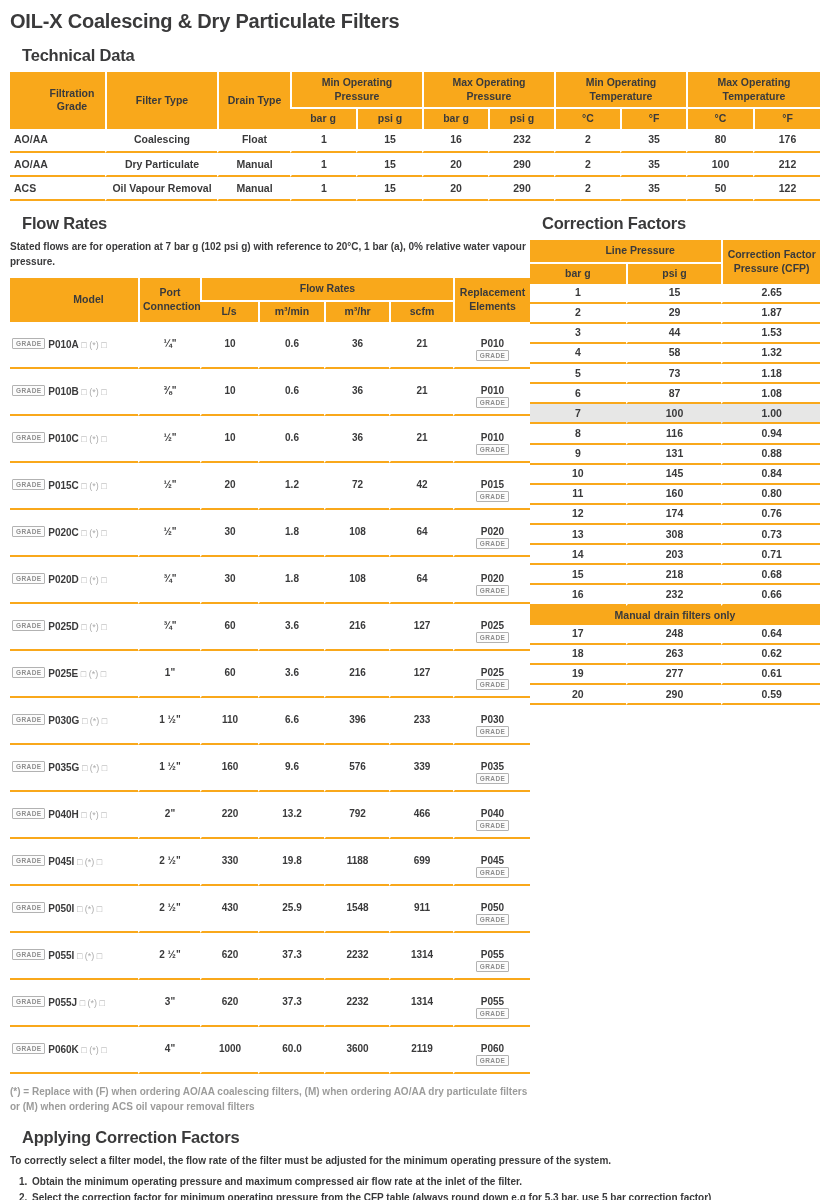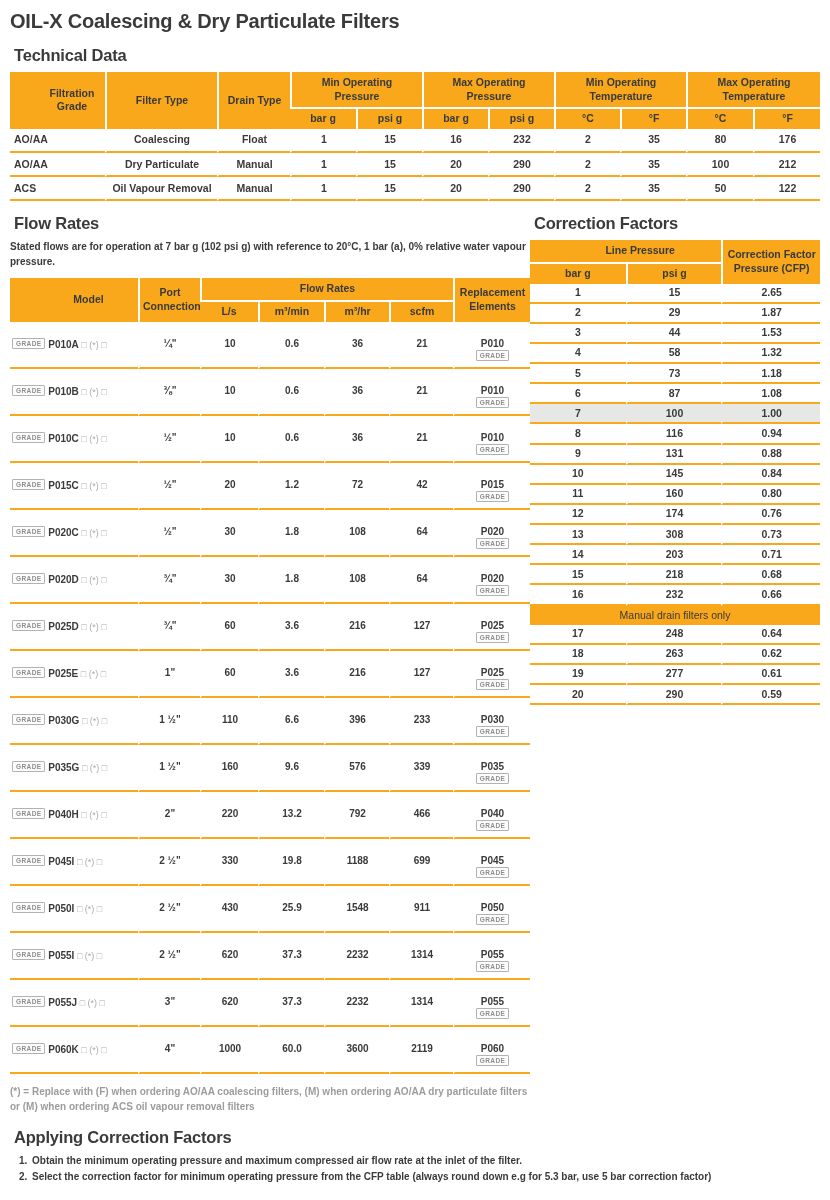--- a/index.html
+++ b/index.html
@@ -12,21 +12,21 @@
   }
   *{box-sizing:border-box;}
   html,body{margin:0;padding:0;}
   body{
     width:830px;height:1200px;overflow:hidden;background:#fff;
     font-family:"Liberation Sans","DejaVu Sans",sans-serif;
     color:var(--dark);
   }
   .page{padding:4px 10px 0 10px;}
   h1{font-size:20px;font-weight:bold;margin:6px 0 2px 0;letter-spacing:-0.2px;}
-  h2{font-size:16.5px;font-weight:bold;margin:13px 0 7px 4px;letter-spacing:-0.2px;}
+  h2{font-size:16.5px;font-weight:bold;margin:13px 0 7px 12px;letter-spacing:-0.2px;}
   p.intro{font-size:10px;font-weight:bold;line-height:1.45;margin:0 0 9px 0;}
   table{border-collapse:separate;border-spacing:0;table-layout:fixed;}
   th{
     background:var(--orange);color:var(--dark);font-weight:bold;font-size:10.5px;
     border-left:2px solid #fff;padding:4px 3px;text-align:center;vertical-align:middle;
     white-space:pre-line;line-height:1.3;
   }
   th:first-child{border-left:none;padding-left:32px;}
   tr.units th{border-top:2px solid #fff;padding:3px 3px;text-align:center;}
   td{
@@ -52,21 +52,21 @@
   .badge{
     display:inline-block;border:1px solid var(--badge-border);color:var(--badge-text);
     background:#FCFCFC;font-size:6.5px;font-weight:bold;letter-spacing:0.4px;
     padding:1px 3px;line-height:1.1;vertical-align:1.5px;border-radius:1px;
   }
   
   .cf-table{width:100%;}
   .cf-table td{padding:2.5px 2px;font-size:10.5px;}
   .cf-table tr.hl td{background:var(--hl);border-left-color:var(--hl);}
   .cf-table td.band{
-    background:var(--orange);color:var(--dark);font-weight:normal;font-size:10.5px;
+    background:var(--orange);color:var(--dark);font-weight:bold;font-size:10.5px;
     border-bottom:none;border-left:none;padding:3px 8px;
   }
   .footnote{
     color:var(--gray);font-size:10px;font-weight:bold;line-height:1.55;
     margin:10px 0 0 0;
   }
   
   .apply-intro{font-size:10px;font-weight:bold;margin:0 0 7px 0;line-height:1.4;}
   ol.steps{margin:0 0 0 4px;padding-left:16px;font-size:10px;font-weight:bold;line-height:1.45;}
   ol.steps li{margin-bottom:2px;padding-left:2px;}
@@ -606,20 +606,21 @@
               <td>290</td>
               <td>0.59</td>
             </tr>
           </tbody>
       </table>
     </section>
   </div>
 
   <section>
     <h2>Applying Correction Factors</h2>
+    <p class="apply-intro">To correctly select a filter model, the flow rate of the filter must be adjusted for the minimum operating pressure of the system.</p>
     <ol class="steps">
 
         <li>Obtain the minimum operating pressure and maximum compressed air flow rate at the inlet of the filter.</li>
 
         <li>Select the correction factor for minimum operating pressure from the CFP table (always round down e.g for 5.3 bar, use 5 bar correction factor)</li>
 
       </ol>
   </section>
 
 </div>

